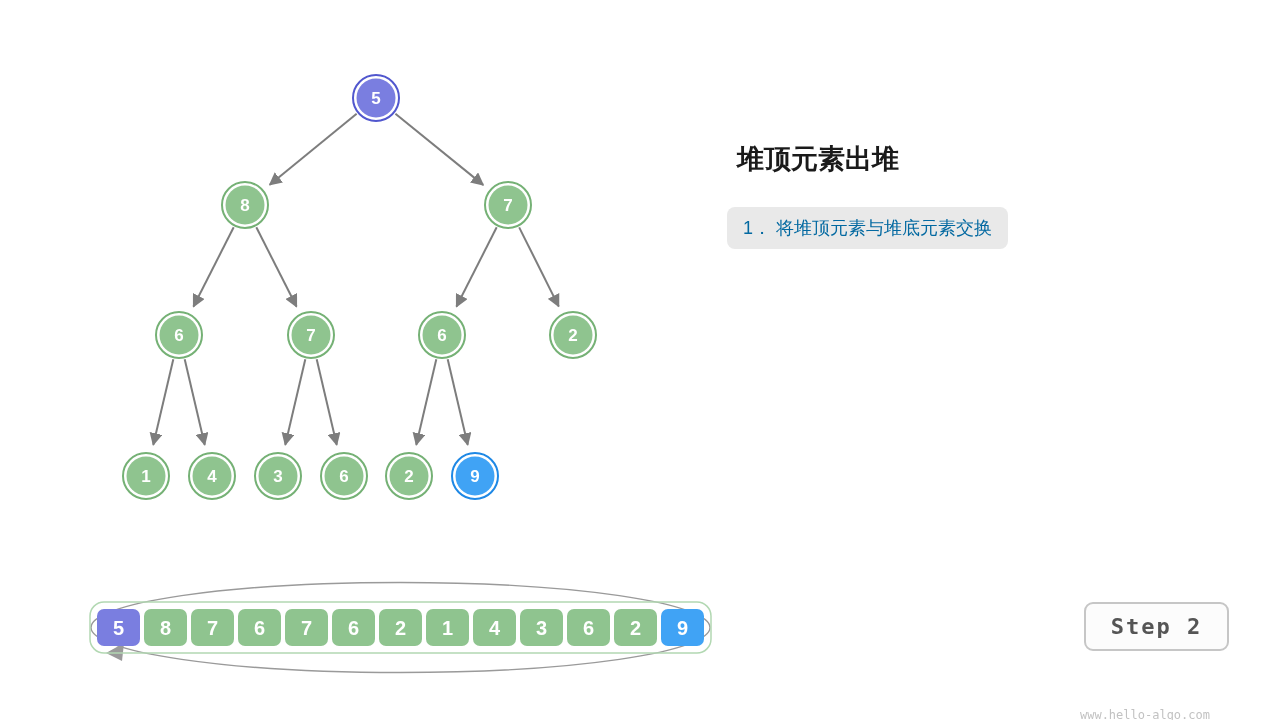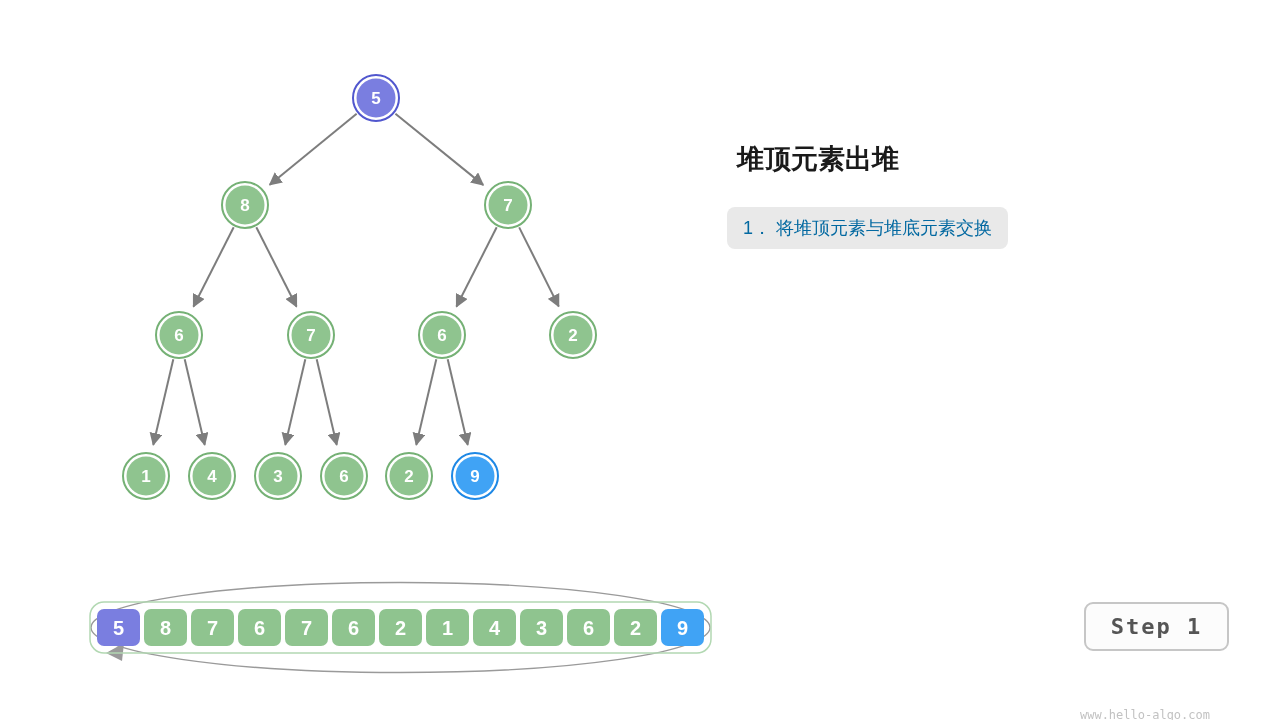--- a/index.html
+++ b/index.html
@@ -161,17 +161,17 @@
       </g>
     </svg>
 
   <div class="title">堆顶元素出堆</div>
 
   <div class="instruction">
     <span>1． 将堆顶元素与堆底元素交换</span>
   </div>
 
   <div class="step-box">
-    <span>Step 1</span>
+    <span>Step 2</span>
   </div>
 
   <div class="watermark">www.hello-algo.com</div>
 </div>
 
 </body></html>

